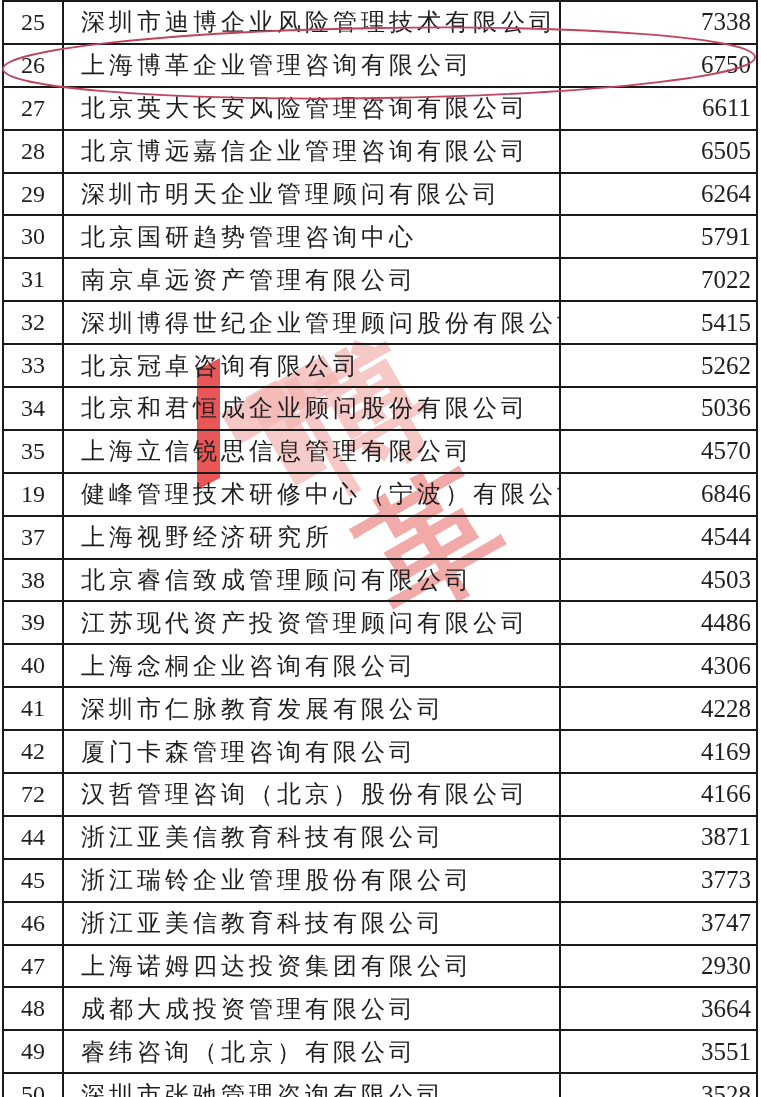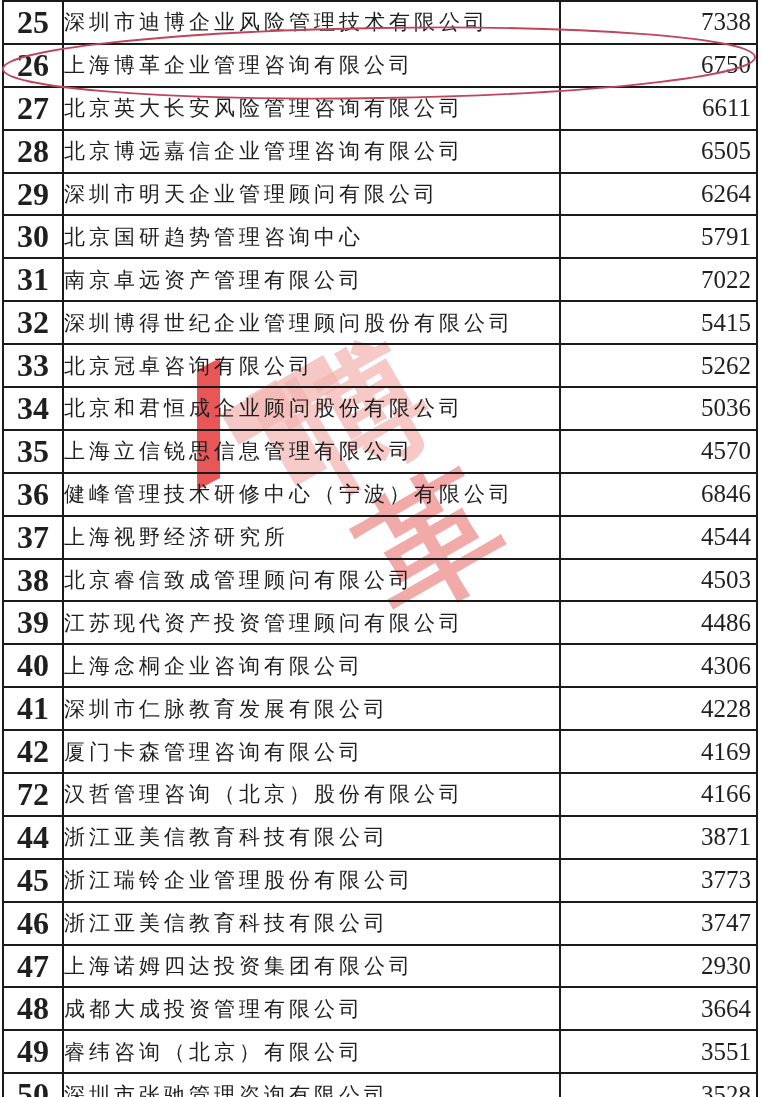--- a/index.html
+++ b/index.html
@@ -48,22 +48,22 @@
     border: 2px solid #1a1a1a;
     height: 38.9px;
     color: #1f1f1f;
     vertical-align: middle;
     overflow: hidden; white-space: nowrap;
     background: transparent;
   }
   .rank-table col.c-rank    { width: 60px; }
   .rank-table col.c-company { width: 497px; }
   .rank-table col.c-value   { width: 197px; }
-  .rank-table td[data-name="rank-cell"]    { text-align: center; font-size: 32px; font-weight: bold; }
-  .rank-table td[data-name="company-cell"] { text-align: left; padding-left: 0; font-size: 21px; letter-spacing: 4px; }
+  .rank-table td[data-name="rank-cell"]    { text-align: center; font-size: 24px; }
+  .rank-table td[data-name="company-cell"] { text-align: left; padding-left: 17px; font-size: 24px; letter-spacing: 4px; }
   .rank-table td[data-name="value-cell"]   { text-align: right; padding-right: 5px; font-size: 25px; }
 
   
   .annotation-layer { position: absolute; left: 0; top: 0; z-index: 3; pointer-events: none; }
 </style>
 </head>
 <body>
 
 <div class="page" data-name="page">
 
@@ -133,21 +133,21 @@
           <td data-name="rank-cell">34</td>
           <td data-name="company-cell">北京和君恒成企业顾问股份有限公司</td>
           <td data-name="value-cell">5036</td>
         </tr>
         <tr data-name="table-row">
           <td data-name="rank-cell">35</td>
           <td data-name="company-cell">上海立信锐思信息管理有限公司</td>
           <td data-name="value-cell">4570</td>
         </tr>
         <tr data-name="table-row">
-          <td data-name="rank-cell">36</td>
+          <td data-name="rank-cell">19</td>
           <td data-name="company-cell">健峰管理技术研修中心（宁波）有限公司</td>
           <td data-name="value-cell">6846</td>
         </tr>
         <tr data-name="table-row">
           <td data-name="rank-cell">37</td>
           <td data-name="company-cell">上海视野经济研究所</td>
           <td data-name="value-cell">4544</td>
         </tr>
         <tr data-name="table-row">
           <td data-name="rank-cell">38</td>

